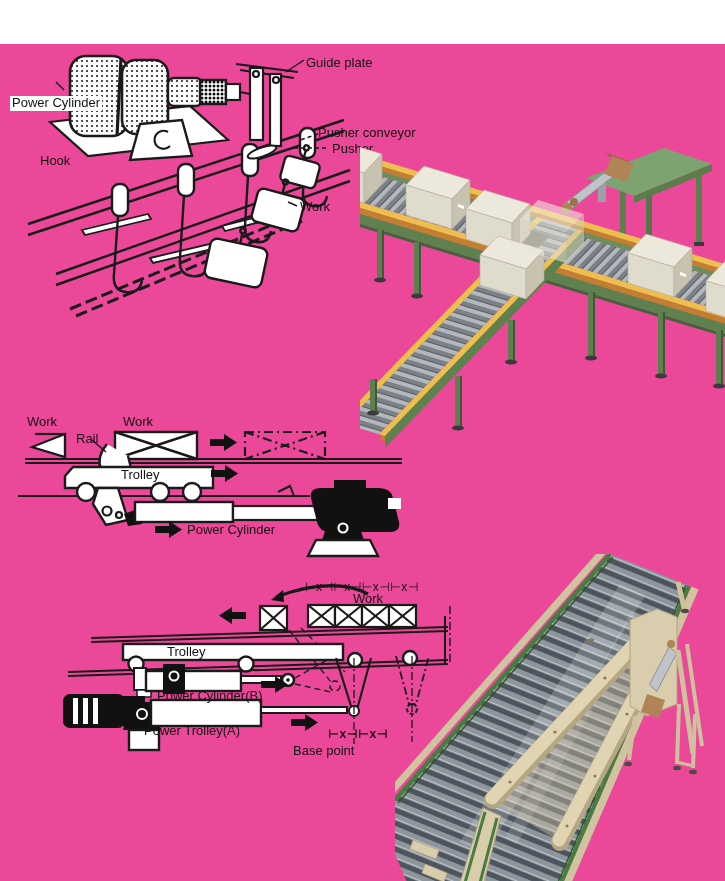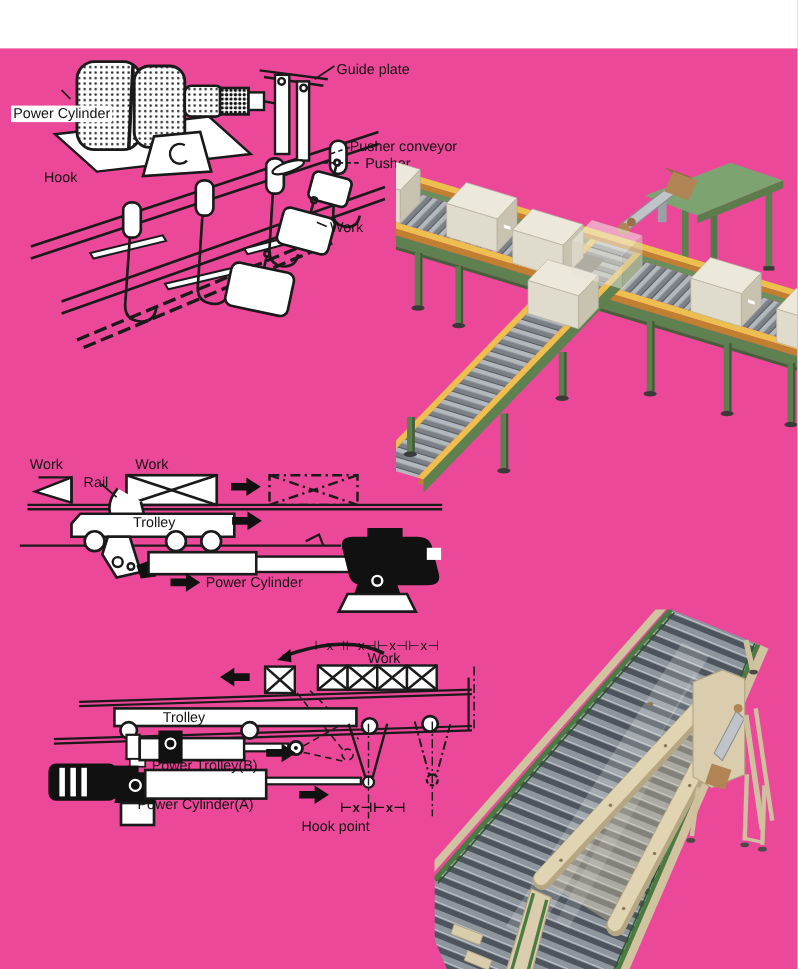--- a/index.html
+++ b/index.html
@@ -311,21 +311,21 @@
         </g>
       </g>
     </svg>
     <span class="lbl" style="left:17px;top:11px;">Work</span>
     <span class="lbl" style="left:66px;top:28px;">Rail</span>
     <span class="lbl" style="left:113px;top:11px;">Work</span>
     <span class="lbl" style="left:111px;top:64px;">Trolley</span>
     <span class="lbl" style="left:177px;top:119px;">Power Cylinder</span>
   </div>
 
-  <div class="fig" style="left:14px;top:520px;width:430px;height:205px;">
+  <div class="fig" style="left:33px;top:520px;width:430px;height:205px;">
     <svg width="430" height="205" viewBox="0 0 430 205">
       <g stroke="#1a1a1a" fill="none" stroke-width="2">
 
         <g>
           <path d="M335,30 Q300,12 243,33" stroke-width="3.2"></path>
           <polygon points="238,36 250,26 251,38" fill="#111" stroke="none"></polygon>
         </g>
 
         <line x1="58" y1="74" x2="415" y2="63"></line>
         <line x1="58" y1="78" x2="415" y2="67"></line>
@@ -407,24 +407,24 @@
         <g fill="#111" stroke="none">
           <polygon points="213,48 199,48 199,43 186,51.5 199,60 199,55 213,55"></polygon>
           <polygon points="228,117 242,117 242,112 255,120.5 242,129 242,124 228,124"></polygon>
           <polygon points="258,155 272,155 272,150 285,158.5 272,167 272,162 258,162"></polygon>
         </g>
       </g>
     </svg>
     <span class="lbl dim" style="left:272px;top:17px;">⊢x⊣⊢x⊣⊢x⊣⊢x⊣</span>
     <span class="lbl" style="left:320px;top:28px;">Work</span>
     <span class="lbl" style="left:134px;top:81px;">Trolley</span>
-    <span class="lbl" style="left:124px;top:125px;">Power Trolley(B)</span>
-    <span class="lbl" style="left:111px;top:160px;">Power Cylinder(A)</span>
+    <span class="lbl" style="left:124px;top:125px;">Power Cylinder(B)</span>
+    <span class="lbl" style="left:111px;top:160px;">Power Trolley(A)</span>
     <span class="lbl dim" style="left:295px;top:164px;font-weight:bold;">⊢x⊣⊢x⊣</span>
-    <span class="lbl" style="left:260px;top:180px;">Hook point</span>
+    <span class="lbl" style="left:260px;top:180px;">Base point</span>
   </div>
 
   <div class="fig" style="left:395px;top:510px;width:330px;height:371px;">
     <svg width="330" height="371" viewBox="0 0 330 371">
       <defs>
         <pattern id="rollC" width="12" height="12" patternUnits="userSpaceOnUse" patternTransform="rotate(22)">
           <rect width="12" height="12" fill="#4d545d"></rect>
             <rect width="12" height="5" fill="#8d959d"></rect>
             <rect y="5" width="12" height="1.5" fill="#c2c8cd"></rect>
         </pattern>

